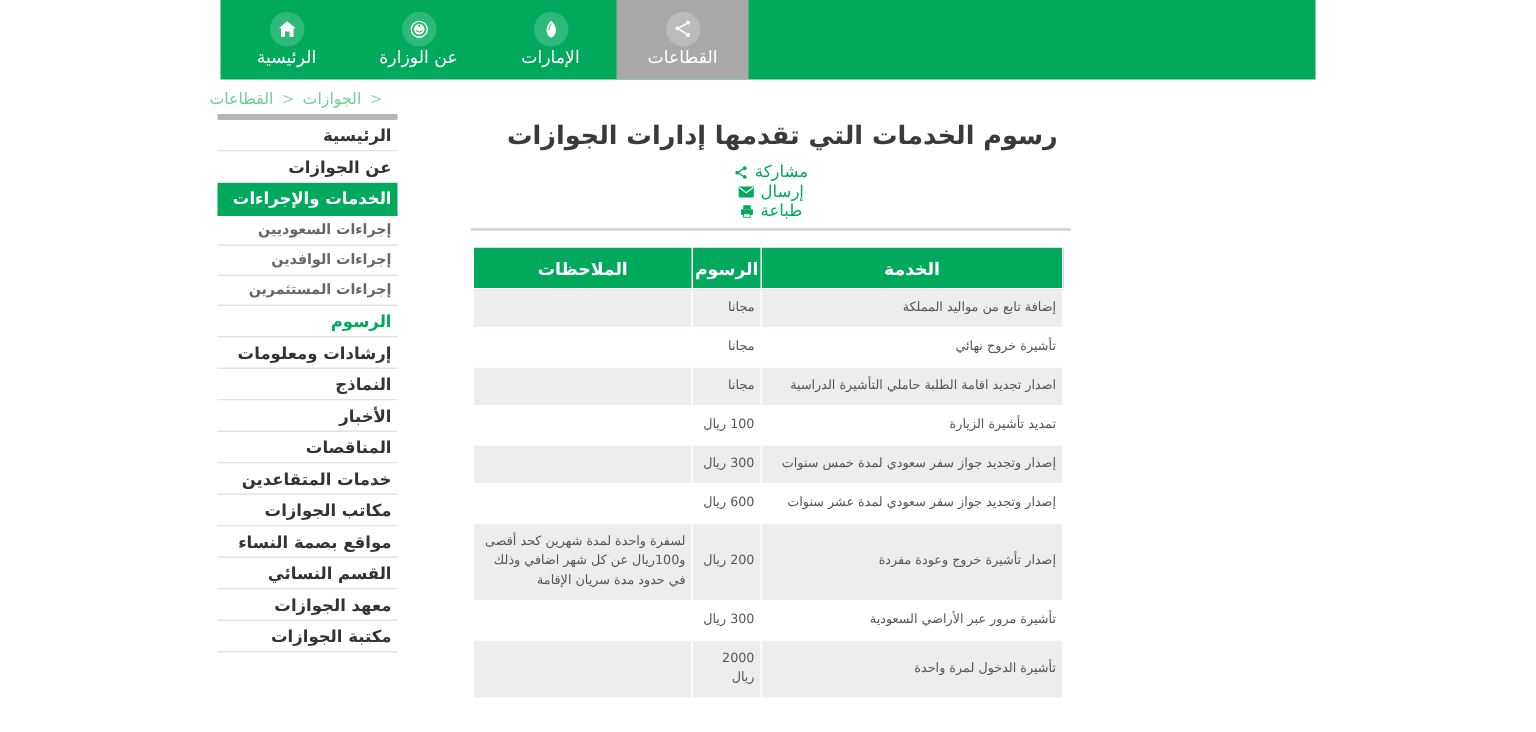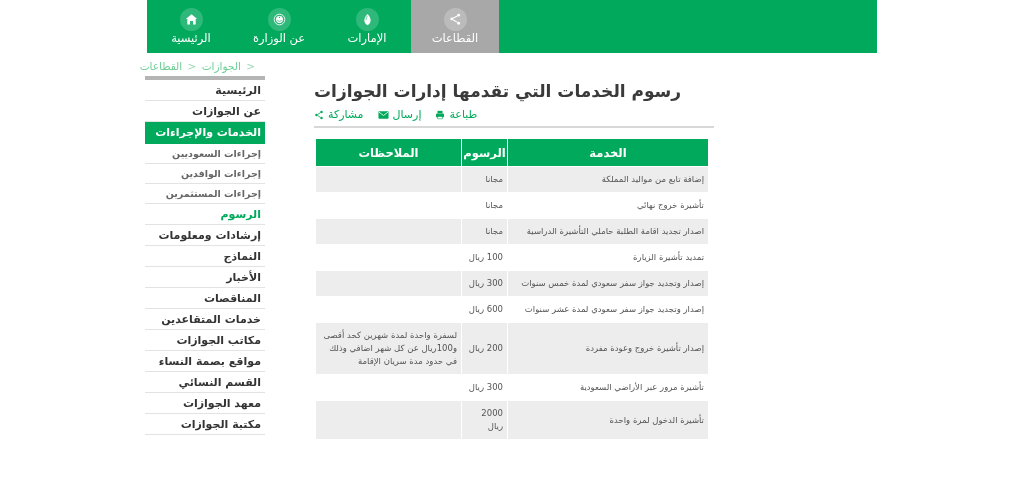--- a/index.html
+++ b/index.html
@@ -133,27 +133,27 @@
   }
   #page-title {
     text-align: left;
     font-size: 17px;
     font-weight: bold;
     color: #3a3a3a;
     padding: 2px 0 0 0;
     line-height: 26px;
     white-space: nowrap;
     direction: rtl;
+    margin-left: 24px;
   }
   #actions {
     display: flex;
-    flex-direction: row;
+    flex-direction: column;
     justify-content: flex-start;
     align-items: center;
-    gap: 14px;
     padding: 4px 0 0 0;
     direction: ltr;
   }
   .action-link {
     display: flex;
     flex-direction: row-reverse;
     align-items: center;
     gap: 4px;
     color: #00a95c;
     font-size: 11px;

